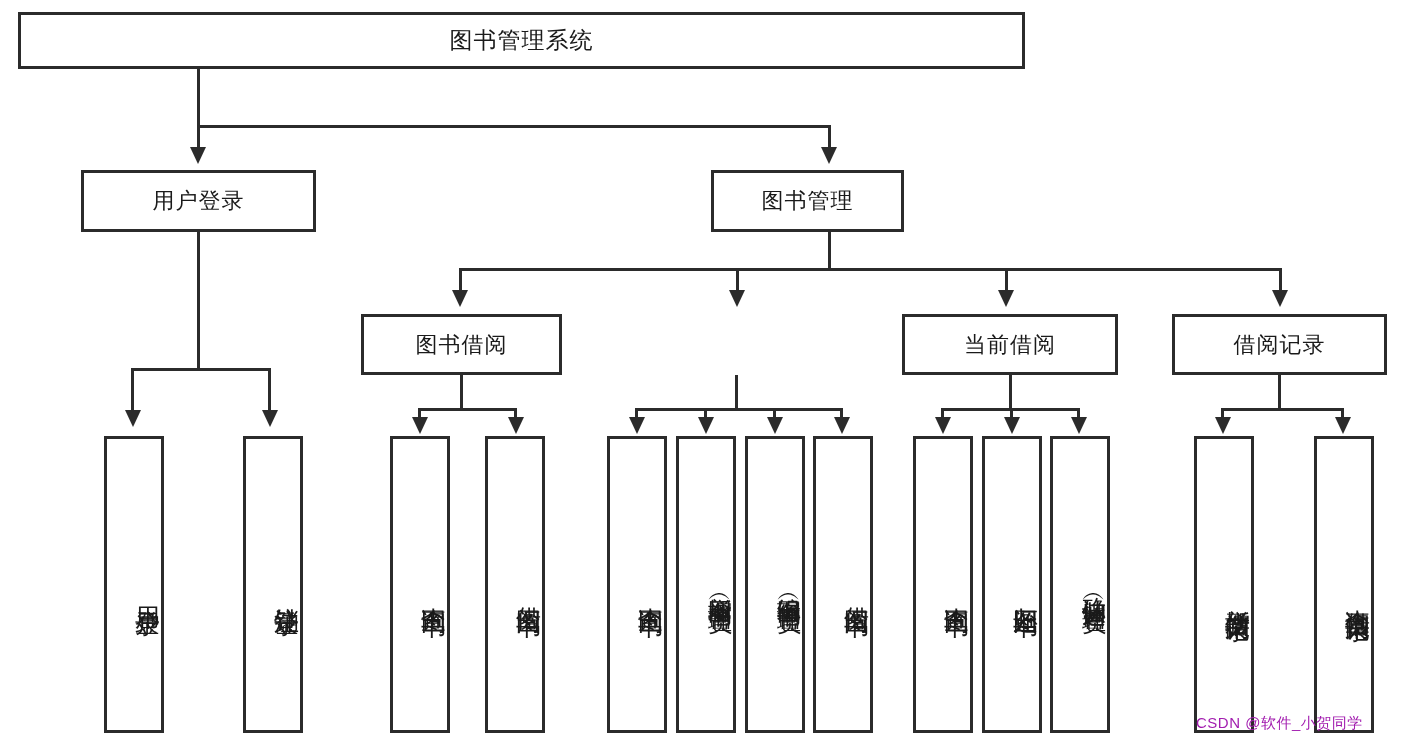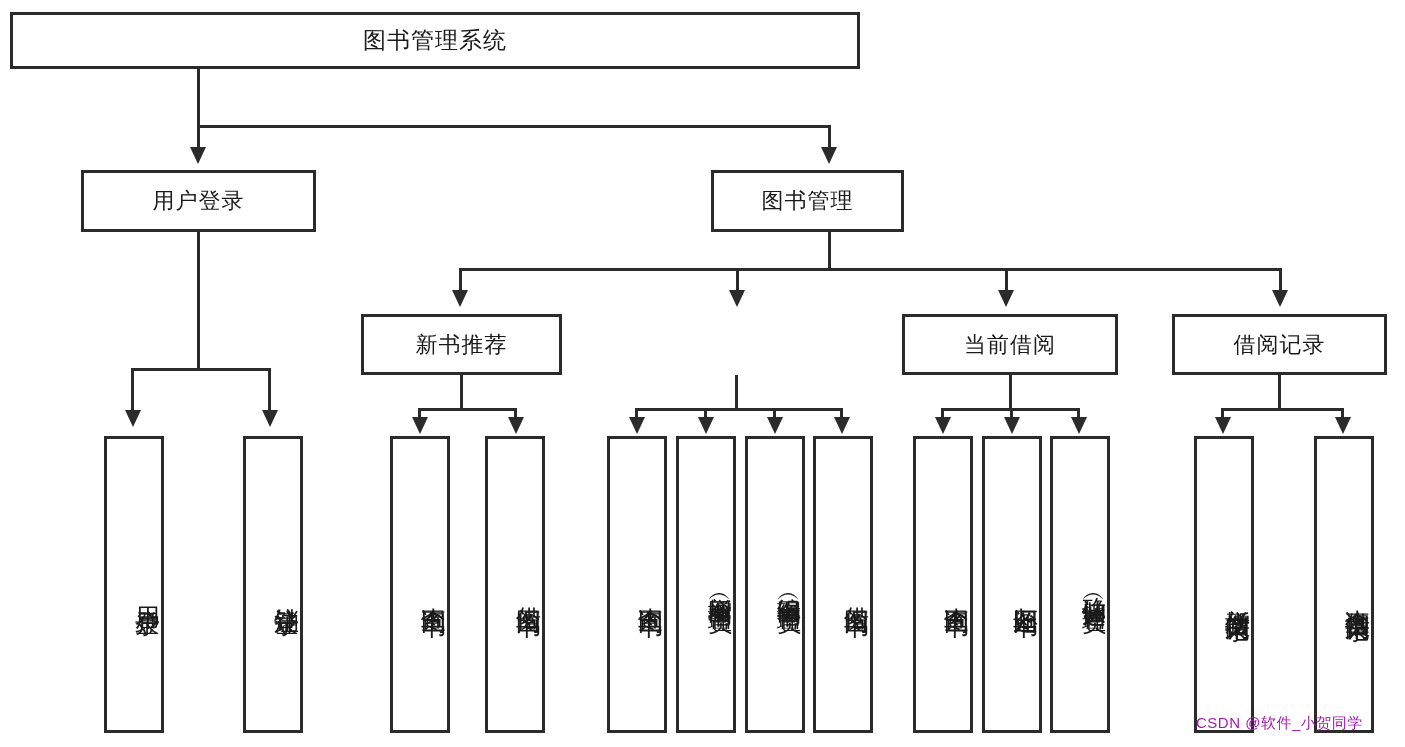--- a/index.html
+++ b/index.html
@@ -57,21 +57,21 @@
     font-size:15px;
     white-space:nowrap;
     letter-spacing:0.5px;
   }
 </style>
 </head>
 <body>
 
 <div id="stage">
 
-  <div class="node root" style="left:10px;top:12px;width:850px;height:57px;">
+  <div class="node root" style="left:18px;top:12px;width:1007px;height:57px;">
     <span>图书管理系统</span>
   </div>
 
   <div class="vline" style="left:197px;top:69px;height:73px;"></div>
   <div class="hline" style="left:197px;top:125px;width:634px;"></div>
   <div class="vline" style="left:197px;top:125px;height:22px;"></div>
   <div class="vline" style="left:828px;top:125px;height:22px;"></div>
   <div class="arrow" style="left:190px;top:147px;"></div>
   <div class="arrow" style="left:821px;top:147px;"></div>
 
@@ -94,21 +94,21 @@
   <div class="vline" style="left:459px;top:268px;height:22px;"></div>
   <div class="vline" style="left:736px;top:268px;height:22px;"></div>
   <div class="vline" style="left:1005px;top:268px;height:22px;"></div>
   <div class="vline" style="left:1279px;top:268px;height:22px;"></div>
   <div class="arrow" style="left:452px;top:290px;"></div>
   <div class="arrow" style="left:729px;top:290px;"></div>
   <div class="arrow" style="left:998px;top:290px;"></div>
   <div class="arrow" style="left:1272px;top:290px;"></div>
 
   <div class="node l3" style="left:361px;top:314px;width:201px;height:61px;">
-    <span>新书推荐</span>
+    <span>图书借阅</span>
   </div>
   <div class="node l3" style="left:1172px;top:314px;width:215px;height:61px;">
     <span>借阅记录</span>
   </div>
   <div class="node l3" style="left:902px;top:314px;width:216px;height:61px;">
     <span>当前借阅</span>
   </div>
 
   <div class="vline" style="left:460px;top:375px;height:35px;"></div>
   <div class="hline" style="left:418px;top:408px;width:99px;"></div>

